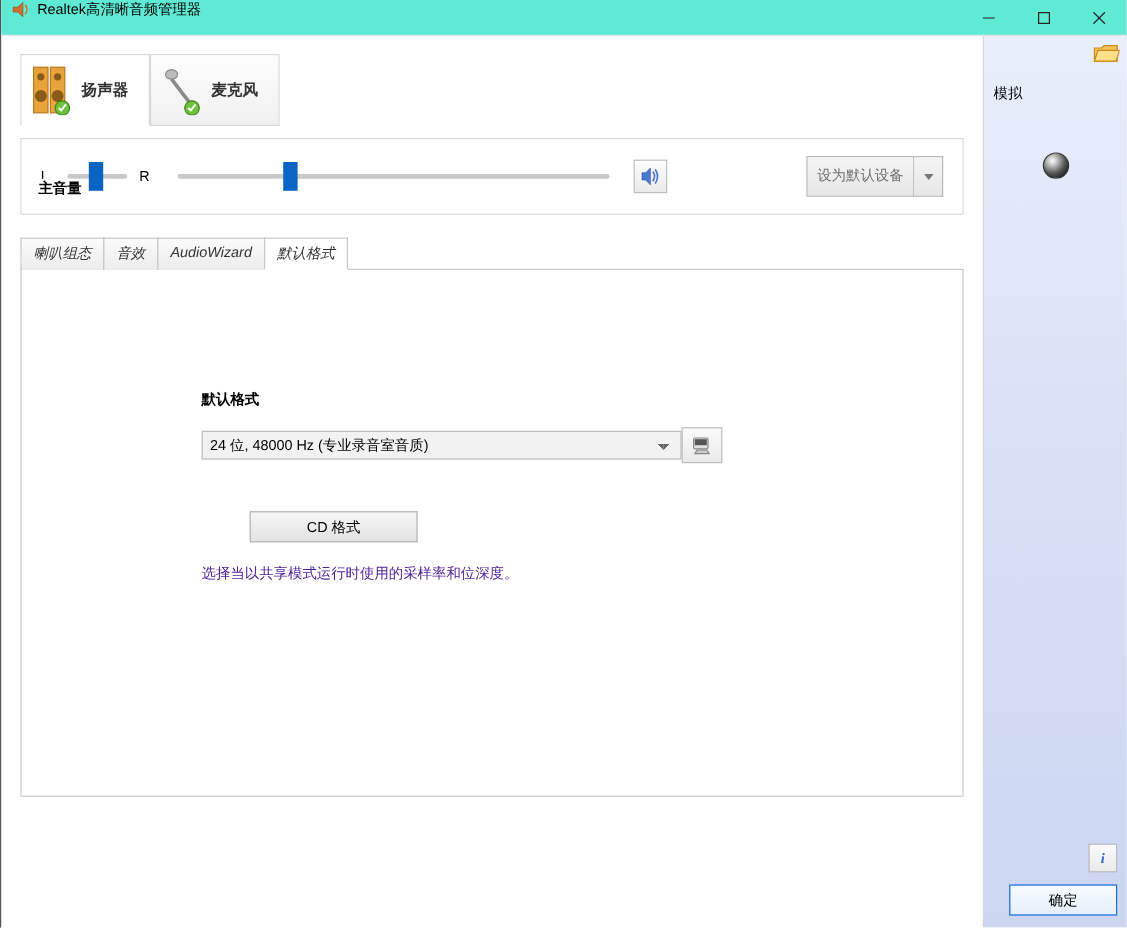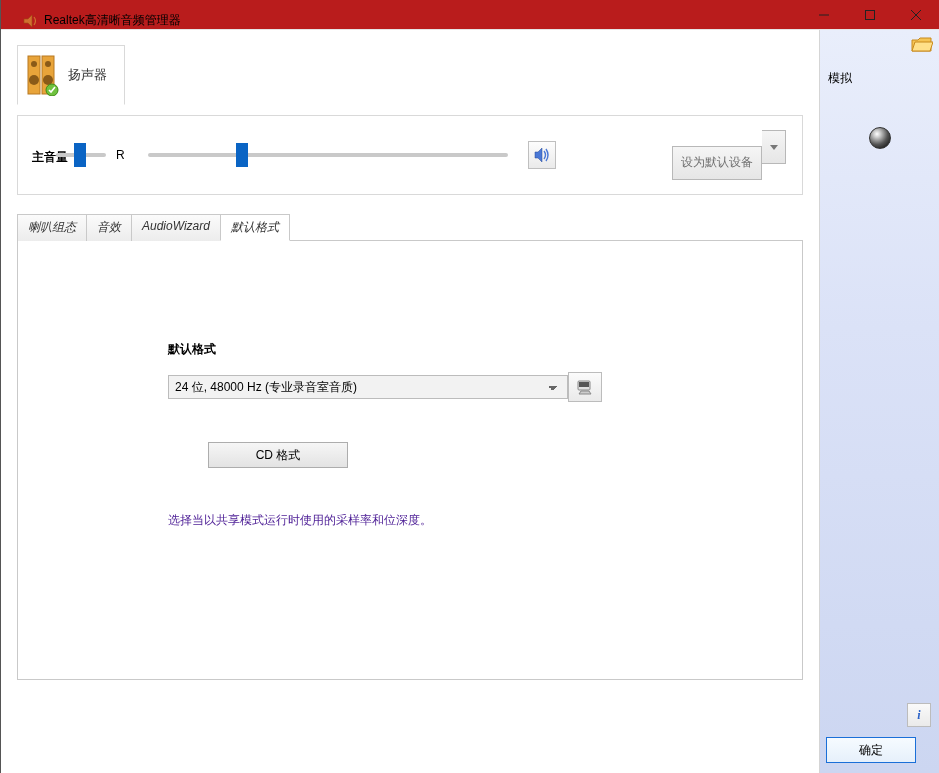--- a/index.html
+++ b/index.html
@@ -11,23 +11,23 @@
     width: 939px;
     height: 773px;
     overflow: hidden;
     border-left: 1px solid #555;
   }
 
   
   .titlebar {
     height: 30px;
     display: flex;
-    align-items: flex-end;
-    padding-left: 21px;
-    background: #b91c1c;
+    align-items: flex-start;
+    padding-left: 8px;
+    background: #5eead4;
     border-bottom: 1px solid #e5e5e5;
   }
   .titlebar .app-icon { width: 16px; height: 16px; margin-right: 6px; }
   .titlebar .title-text { flex: 1; font-size: 12px; color: #000; }
   .win-btns { display: flex; height: 100%; }
   .win-btn {
     width: 46px; height: 100%;
     display: flex; align-items: center; justify-content: center;
     color: #222;
   }
@@ -55,21 +55,21 @@
     background: linear-gradient(#fdfdfd,#f0f0f0);
     color:#333;
   }
   .device-tab.active {
     background: #fff;
     border-bottom-color: #fff;
     position: relative;
     z-index: 2;
   }
   .device-tab .dev-icon { width: 34px; height: 42px; display:flex; align-items:center; justify-content:center; }
-  .device-tab .dev-label { font-size: 13px; }
+  .device-tab .dev-label { font-size: 13px; font-weight: bold; }
 
   
   .group-box {
     border: 1px solid #d9d9d9;
     padding: 14px 16px 14px 16px;
     margin-bottom: 18px;
     position: relative;
   }
   .group-box .legend {
     position: absolute; top: -9px; left: 10px;
@@ -101,21 +101,20 @@
   .default-btn-wrap { margin-left: auto; display:flex; }
   .default-btn {
     height: 34px; width: 90px;
     border: 1px solid #b8b8b8;
     background: linear-gradient(#f5f5f5,#e6e6e6);
     color:#707070;
     font-size: 12px;
     display:flex; align-items:center; justify-content:center;
     text-align:left;
     line-height: 1.1;
-    margin-top: 16px;
   }
   .default-drop {
     height: 34px; width: 24px;
     border: 1px solid #b8b8b8;
     background: linear-gradient(#f5f5f5,#e6e6e6);
     display:flex; align-items:center; justify-content:center;
     border-left: none;
     color:#707070;
   }
 
@@ -159,21 +158,21 @@
     background-position: calc(100% - 14px) 10px, calc(100% - 9px) 10px;
     background-size: 5px 5px, 5px 5px;
     background-repeat: no-repeat;
   }
   .test-btn {
     width: 34px; height: 30px;
     border: 1px solid #bcbcbc;
     background: linear-gradient(#fbfbfb,#eaeaea);
     display:flex; align-items:center; justify-content:center;
   }
-  .preset-row { display:flex; gap: 22px; padding-left: 40px; margin-bottom: 44px;}
+  .preset-row { display:flex; gap: 22px; padding-left: 40px; margin-bottom: 18px;}
   .preset-btn {
     width: 140px; height: 26px;
     border: 1px solid #adadad;
     background: linear-gradient(#f6f6f6,#e3e3e3);
     font-size: 12px;
   }
   .desc-text { font-size: 12px; color:#4c1d95; }
   .info-btn {
     width: 24px; height: 24px;
     border: 1px solid #bcbcbc;
@@ -198,21 +197,21 @@
   .jack-dot {
     width: 22px; height: 22px; border-radius: 50%;
     background: radial-gradient(circle at 35% 30%, #fff 0%, #ccc 18%, #555 55%, #000 100%);
     border: 1px solid #333;
     margin: 40px auto 0 auto;
   }
   .side-panel .info-side {
     position:absolute; bottom: 46px; right: 8px;
   }
   .side-panel .ok-side {
-    position:absolute; bottom: 10px; right: 23px;
+    position:absolute; bottom: 10px; right: 8px;
   }
 </style>
 </head>
 <body>
 
 <div class="titlebar">
   <span class="app-icon">
     <svg viewBox="0 0 16 16" width="16" height="16">
       <path d="M2 6 L6 6 L10 2 L10 14 L6 10 L2 10 Z" fill="#d07030" stroke="#a04a10" stroke-width="0.6"></path>
       <path d="M12 4 Q15 8 12 12" fill="none" stroke="#d07030" stroke-width="1.2"></path>
@@ -252,20 +251,32 @@
             <circle cx="8" cy="26" r="5" fill="#8a5a18"></circle>
             <rect x="16" y="2" width="12" height="38" fill="#e8a43a" stroke="#b87820"></rect>
             <circle cx="22" cy="10" r="3" fill="#8a5a18"></circle>
             <circle cx="22" cy="26" r="5" fill="#8a5a18"></circle>
             <circle cx="26" cy="36" r="6" fill="#6fc23f" stroke="#3e8a16"></circle>
             <path d="M23 36 l2 2 l4 -5" fill="none" stroke="#fff" stroke-width="1.6"></path>
           </svg>
         </span>
         <span class="dev-label">扬声器</span>
       </div>
+      <div class="device-tab">
+        <span class="dev-icon">
+          <svg width="34" height="42" viewBox="0 0 34 42">
+            <ellipse cx="9" cy="8" rx="5" ry="4" fill="#bcbcbc" stroke="#8a8a8a"></ellipse>
+            <path d="M9 12 Q18 24 26 34" fill="none" stroke="#8a8a8a" stroke-width="3"></path>
+            <ellipse cx="26" cy="36" rx="6" ry="3" fill="#bcbcbc" stroke="#8a8a8a"></ellipse>
+            <circle cx="26" cy="36" r="6" fill="#6fc23f" stroke="#3e8a16"></circle>
+            <path d="M23 36 l2 2 l4 -5" fill="none" stroke="#fff" stroke-width="1.6"></path>
+          </svg>
+        </span>
+        <span class="dev-label">麦克风</span>
+      </div>
     </div>
 
     <div class="group-box">
       <span class="legend">主音量</span>
       <div class="vol-row">
         <span class="vol-label">L</span>
         <div class="slider balance">
           <div class="thumb" style="left:18px;"></div>
         </div>
         <span class="vol-label">R</span>

